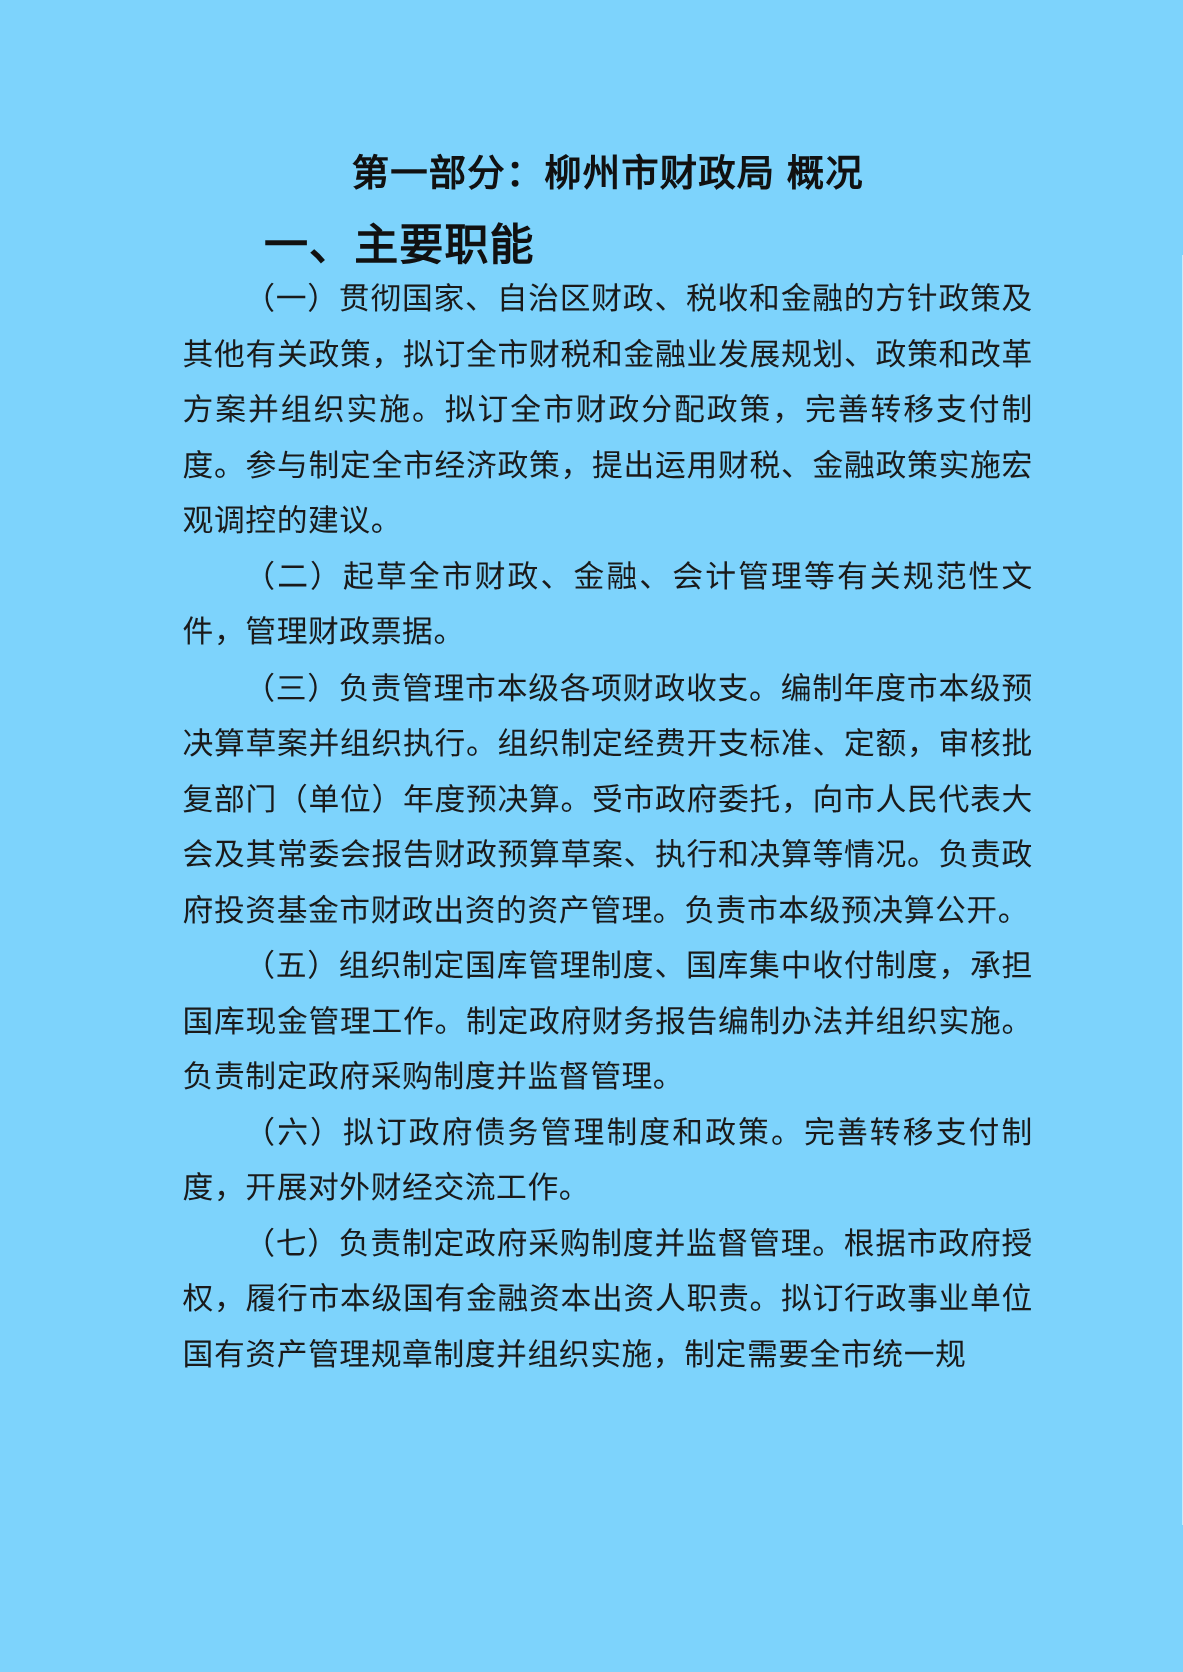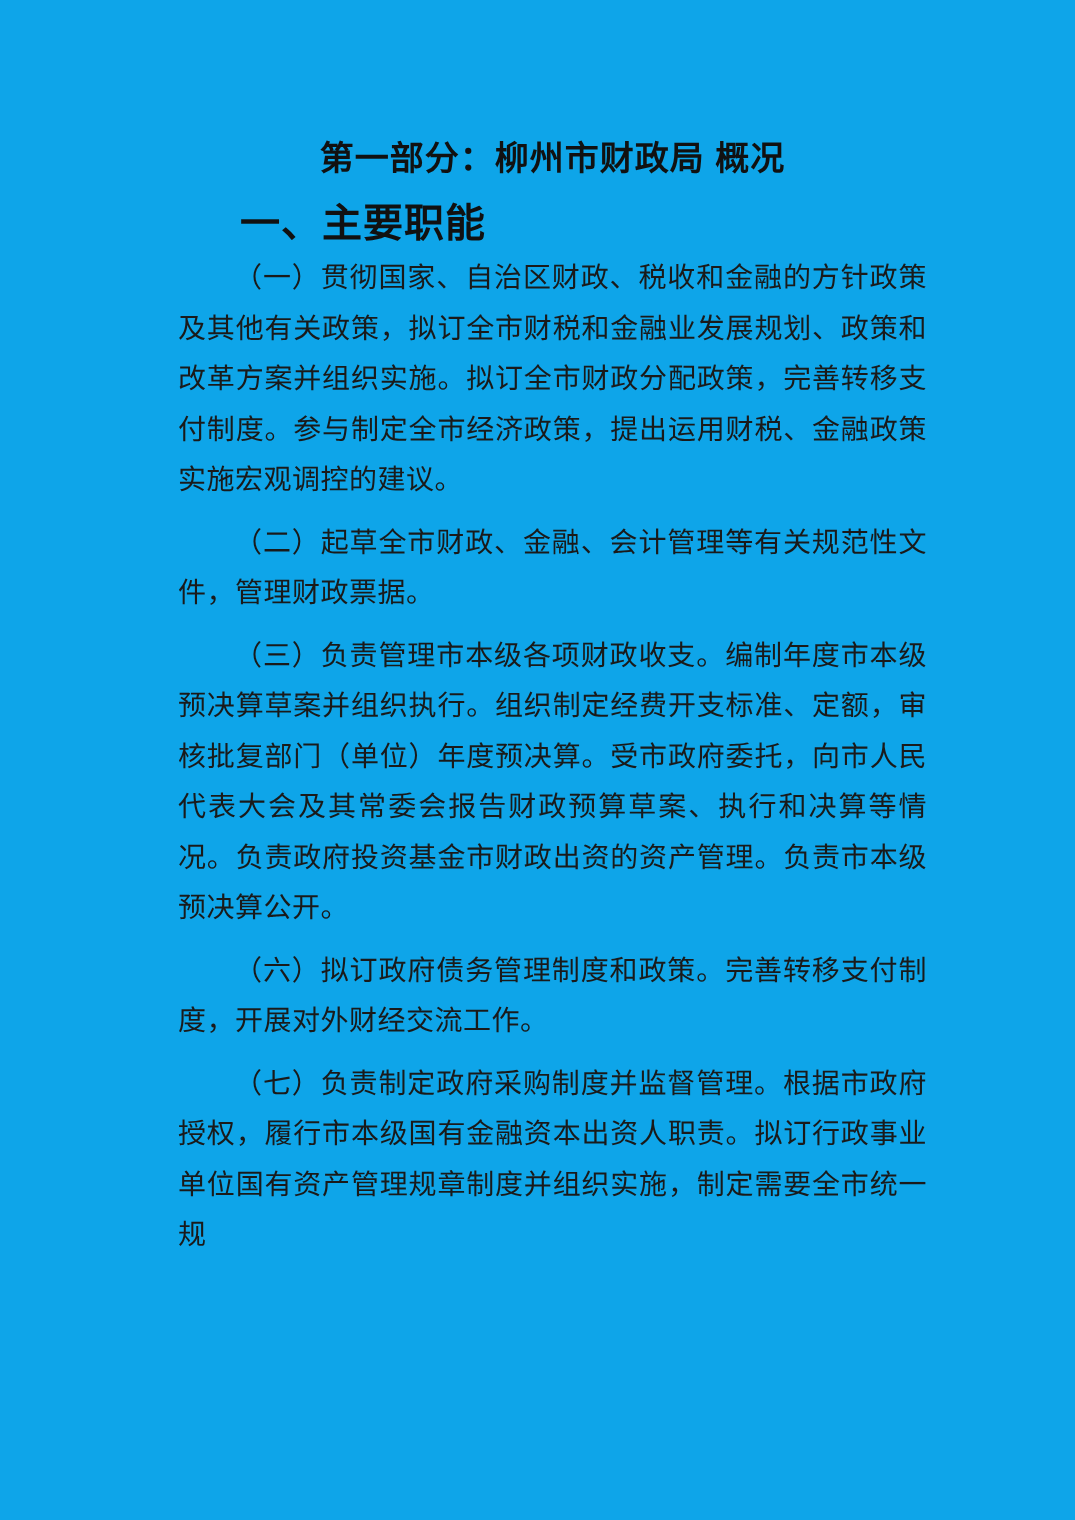--- a/index.html
+++ b/index.html
@@ -5,21 +5,21 @@
   html, body {
     margin: 0;
     padding: 0;
     background: #ffffff;
   }
   .page {
     position: relative;
     width: 1075px;
     height: 1520px;
     margin: 0 auto;
-    background: #0ea5e9;
+    background: #7dd3fc;
     overflow: hidden;
     box-sizing: border-box;
     padding: 136px 136px 0 166px;
     color: #161616;
   }
   .doc-title {
     margin: 0;
     text-align: center;
     font-family: "Liberation Sans", "DejaVu Sans", sans-serif;
     font-weight: 700;
@@ -36,21 +36,21 @@
     font-size: 40px;
     line-height: 36px;
     letter-spacing: 1px;
     text-indent: 1.85em;
     color: #111111;
   }
   .body-text {
     margin-top: 7px;
   }
   .body-text p {
-    margin: 12px;
+    margin: 0;
     font-family: "Liberation Serif", "DejaVu Serif", serif;
     font-weight: 400;
     font-size: 28px;
     line-height: 50.5px;
     letter-spacing: 0.5px;
     text-indent: 2em;
     text-align: justify;
     text-justify: inter-character;
     word-break: break-all;
     color: #1a1a1a;
@@ -61,16 +61,17 @@
 
 <div class="page">
   <h1 class="doc-title">第一部分：柳州市财政局 概况</h1>
 
   <h2 class="section-heading">一、主要职能</h2>
 
   <div class="body-text">
     <p>（一）贯彻国家、自治区财政、税收和金融的方针政策及其他有关政策，拟订全市财税和金融业发展规划、政策和改革方案并组织实施。拟订全市财政分配政策，完善转移支付制度。参与制定全市经济政策，提出运用财税、金融政策实施宏观调控的建议。</p>
     <p>（二）起草全市财政、金融、会计管理等有关规范性文件，管理财政票据。</p>
     <p>（三）负责管理市本级各项财政收支。编制年度市本级预决算草案并组织执行。组织制定经费开支标准、定额，审核批复部门（单位）年度预决算。受市政府委托，向市人民代表大会及其常委会报告财政预算草案、执行和决算等情况。负责政府投资基金市财政出资的资产管理。负责市本级预决算公开。</p>
+    <p>（五）组织制定国库管理制度、国库集中收付制度，承担国库现金管理工作。制定政府财务报告编制办法并组织实施。负责制定政府采购制度并监督管理。</p>
     <p>（六）拟订政府债务管理制度和政策。完善转移支付制度，开展对外财经交流工作。</p>
     <p>（七）负责制定政府采购制度并监督管理。根据市政府授权，履行市本级国有金融资本出资人职责。拟订行政事业单位国有资产管理规章制度并组织实施，制定需要全市统一规</p>
   </div>
 </div>
 
 </body></html>

